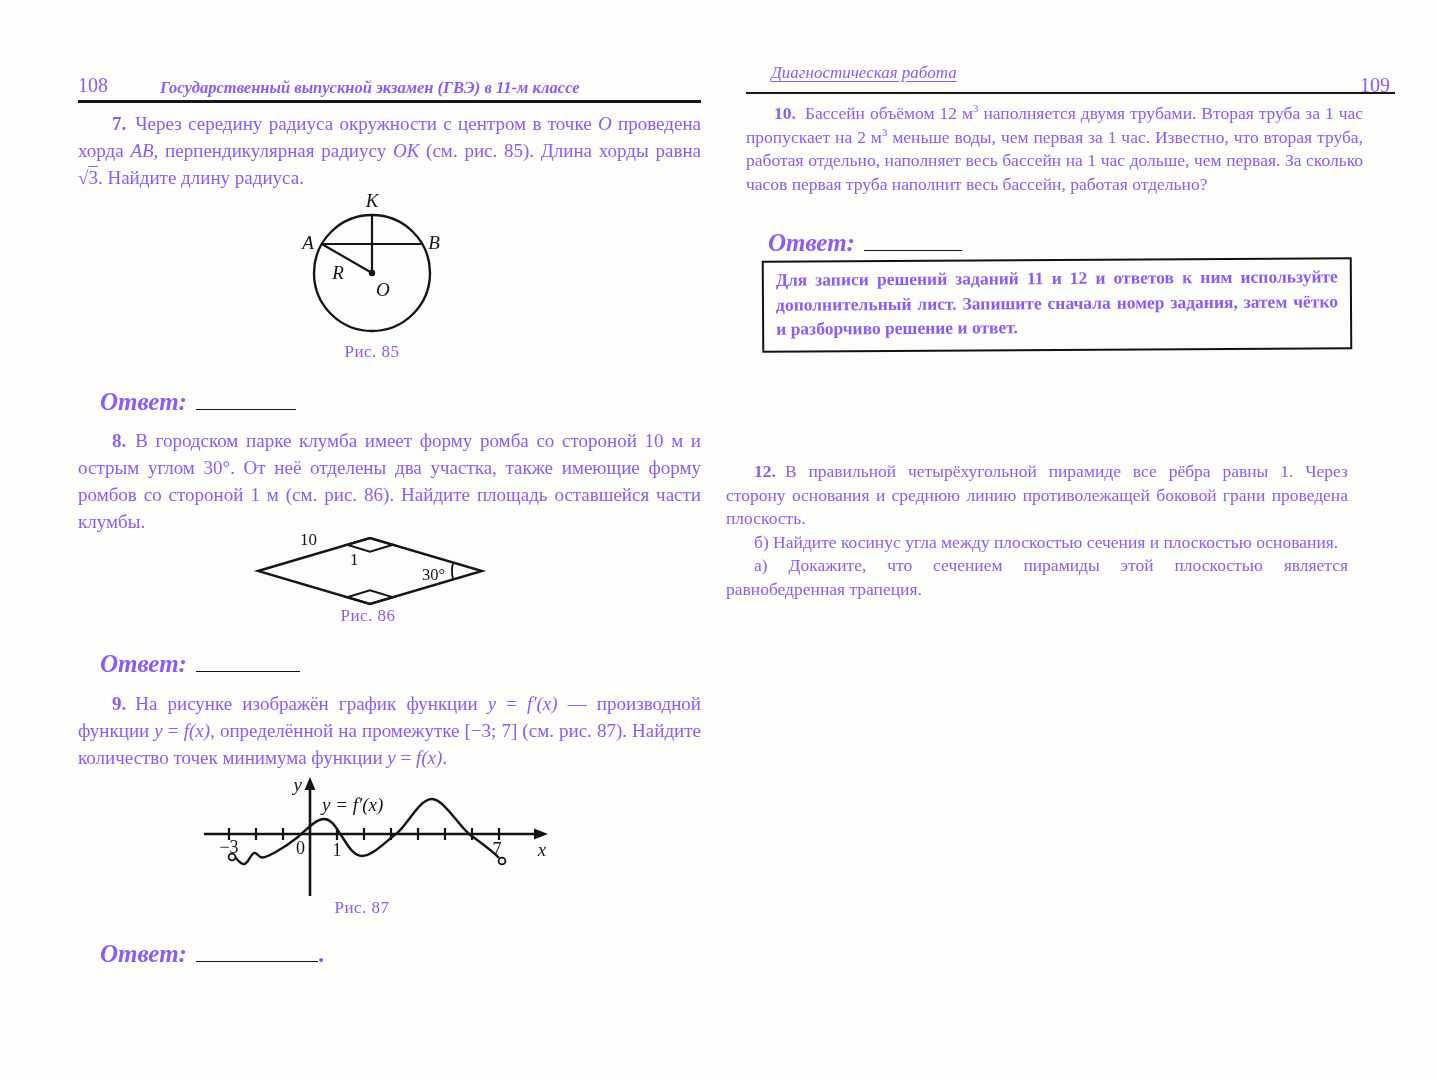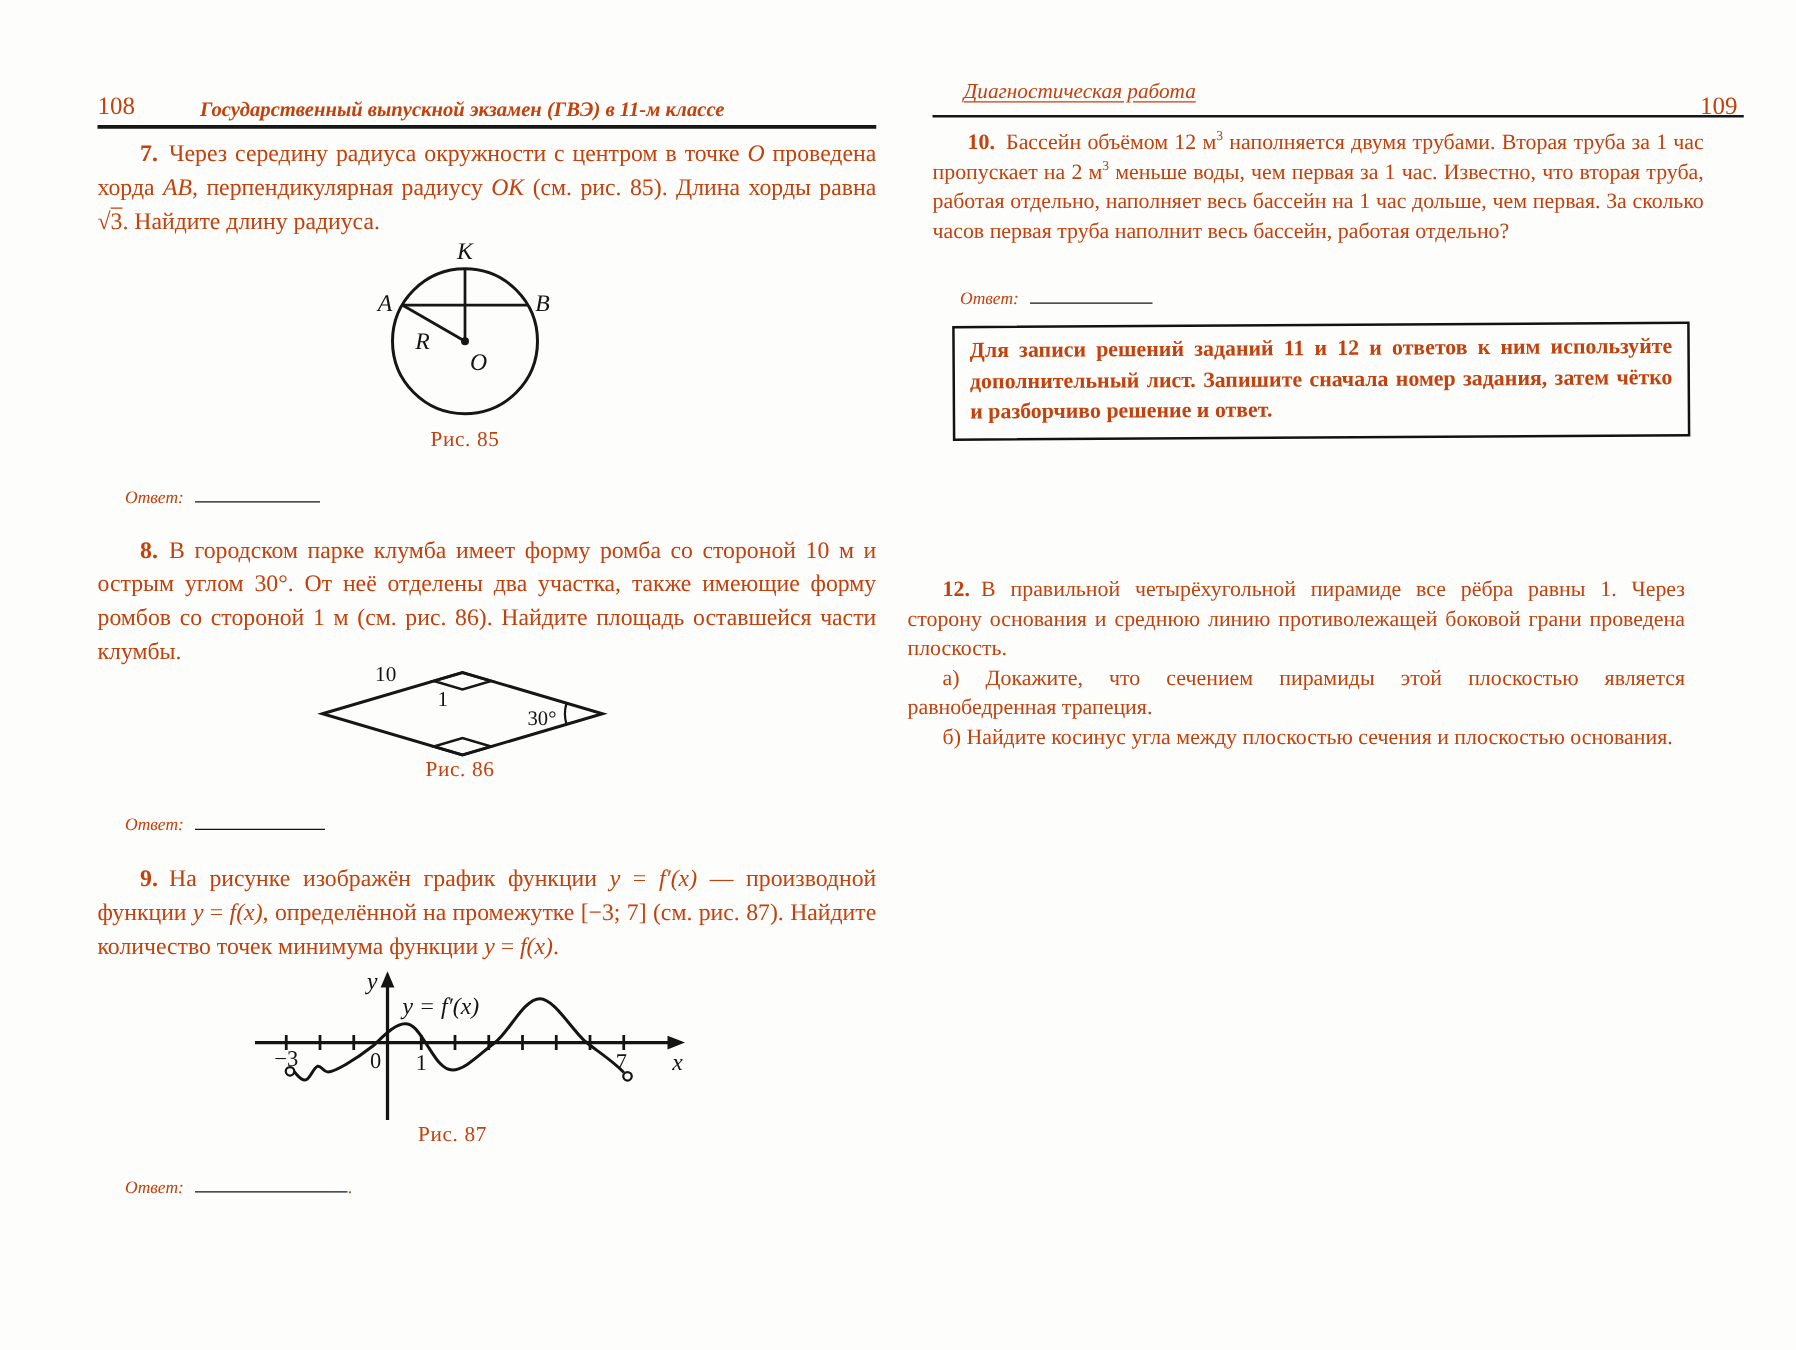--- a/index.html
+++ b/index.html
@@ -1,34 +1,34 @@
 <!DOCTYPE html>
 <html><head>
 <meta charset="utf-8">
 <style>
   html,body{margin:0;padding:0;background:#e8e8e6;}
   .sheet{
     position:relative;width:1437px;height:1080px;margin:0 auto;
-    background:#fdfdfc;overflow:hidden;color:#c2410c;
+    background:#fdfdfc;overflow:hidden;color:#8b5cf6;
     font-family:"Liberation Serif","DejaVu Serif",serif;
   }
   .abs{position:absolute;}
   .para{text-align:justify;}
   .left-body{font-size:19px;line-height:27px;}
   .right-body{font-size:17.5px;line-height:23.5px;}
   .pnum{font-weight:700;margin-right:9px;}
   .i{font-style:italic;}
   .sup{font-size:62%;vertical-align:super;line-height:0;}
   .ol{text-decoration:overline;}
   .pagenum{font-size:20px;}
   .running-head{font-size:16.5px;font-style:italic;font-weight:700;text-align:left;}
   .running-head-r{font-size:17px;font-style:italic;}
   .running-head-r .u{text-decoration:underline;text-underline-offset:3px;margin-left:16px;}
   .rule{background:#171717;}
-  .ans{font-size:14px;white-space:nowrap;}
+  .ans{font-size:25px;white-space:nowrap;font-weight:bold;}
   .ans-label{font-style:italic;}
   .ans-line{display:inline-block;height:13px;border-bottom:1.9px solid #151515;margin-left:9px;}
   .caption{font-size:17px;text-align:center;letter-spacing:.5px;}
   .notebox{
     border:2.4px solid #121212;font-weight:700;font-size:17.5px;line-height:24.5px;
     padding:5px 12px 9px 12px;text-align:justify;transform:rotate(-0.35deg);
   }
   .eq{font-size:18px;line-height:56px;white-space:nowrap;}
   .eq .bigp{font-size:42px;font-weight:400;vertical-align:middle;line-height:0;}
   .frac{display:inline-block;vertical-align:middle;text-align:center;line-height:1;margin:0 3px;}
@@ -154,17 +154,17 @@
 
   <div class="abs ans" style="left:768px;top:229px;">
     <span class="ans-label">Ответ:</span><span class="ans-line" style="width:98px;"></span>
   </div>
 
   <div class="abs notebox" style="left:762px;top:259px;width:562px;">Для записи решений заданий 11 и 12 и ответов к ним используйте дополнительный лист. Запишите сначала номер задания, затем чётко и разборчиво решение и ответ.</div>
 
 
   <div class="abs para right-body p12" style="left:726px;top:460px;width:622px;">
     <p><span class="pnum">12.</span><span>В правильной четырёхугольной пирамиде все рёбра равны 1. Через сторону основания и среднюю линию противолежащей боковой грани проведена плоскость.</span></p>
+    <p>б) Найдите косинус угла между плоскостью сечения и плоскостью основания.</p>
     <p>а) Докажите, что сечением пирамиды этой плоскостью является равнобедренная трапеция.</p>
-    <p>б) Найдите косинус угла между плоскостью сечения и плоскостью основания.</p>
   </div>
 
 </div>
 
 </body></html>

